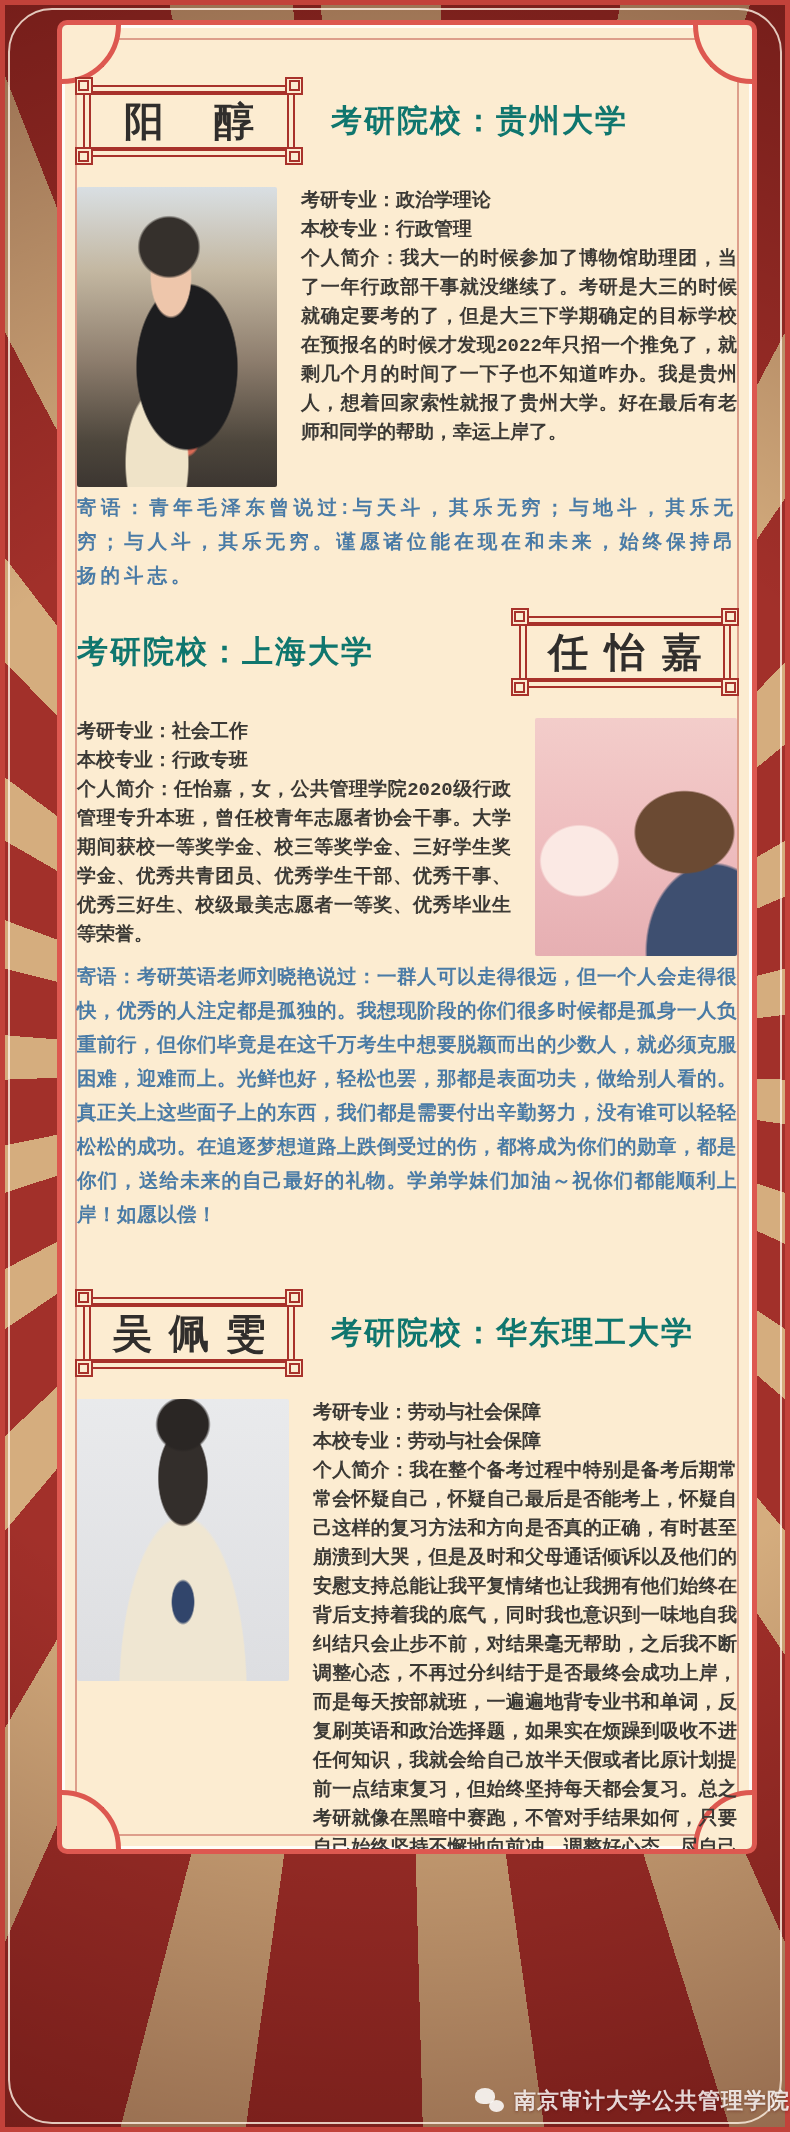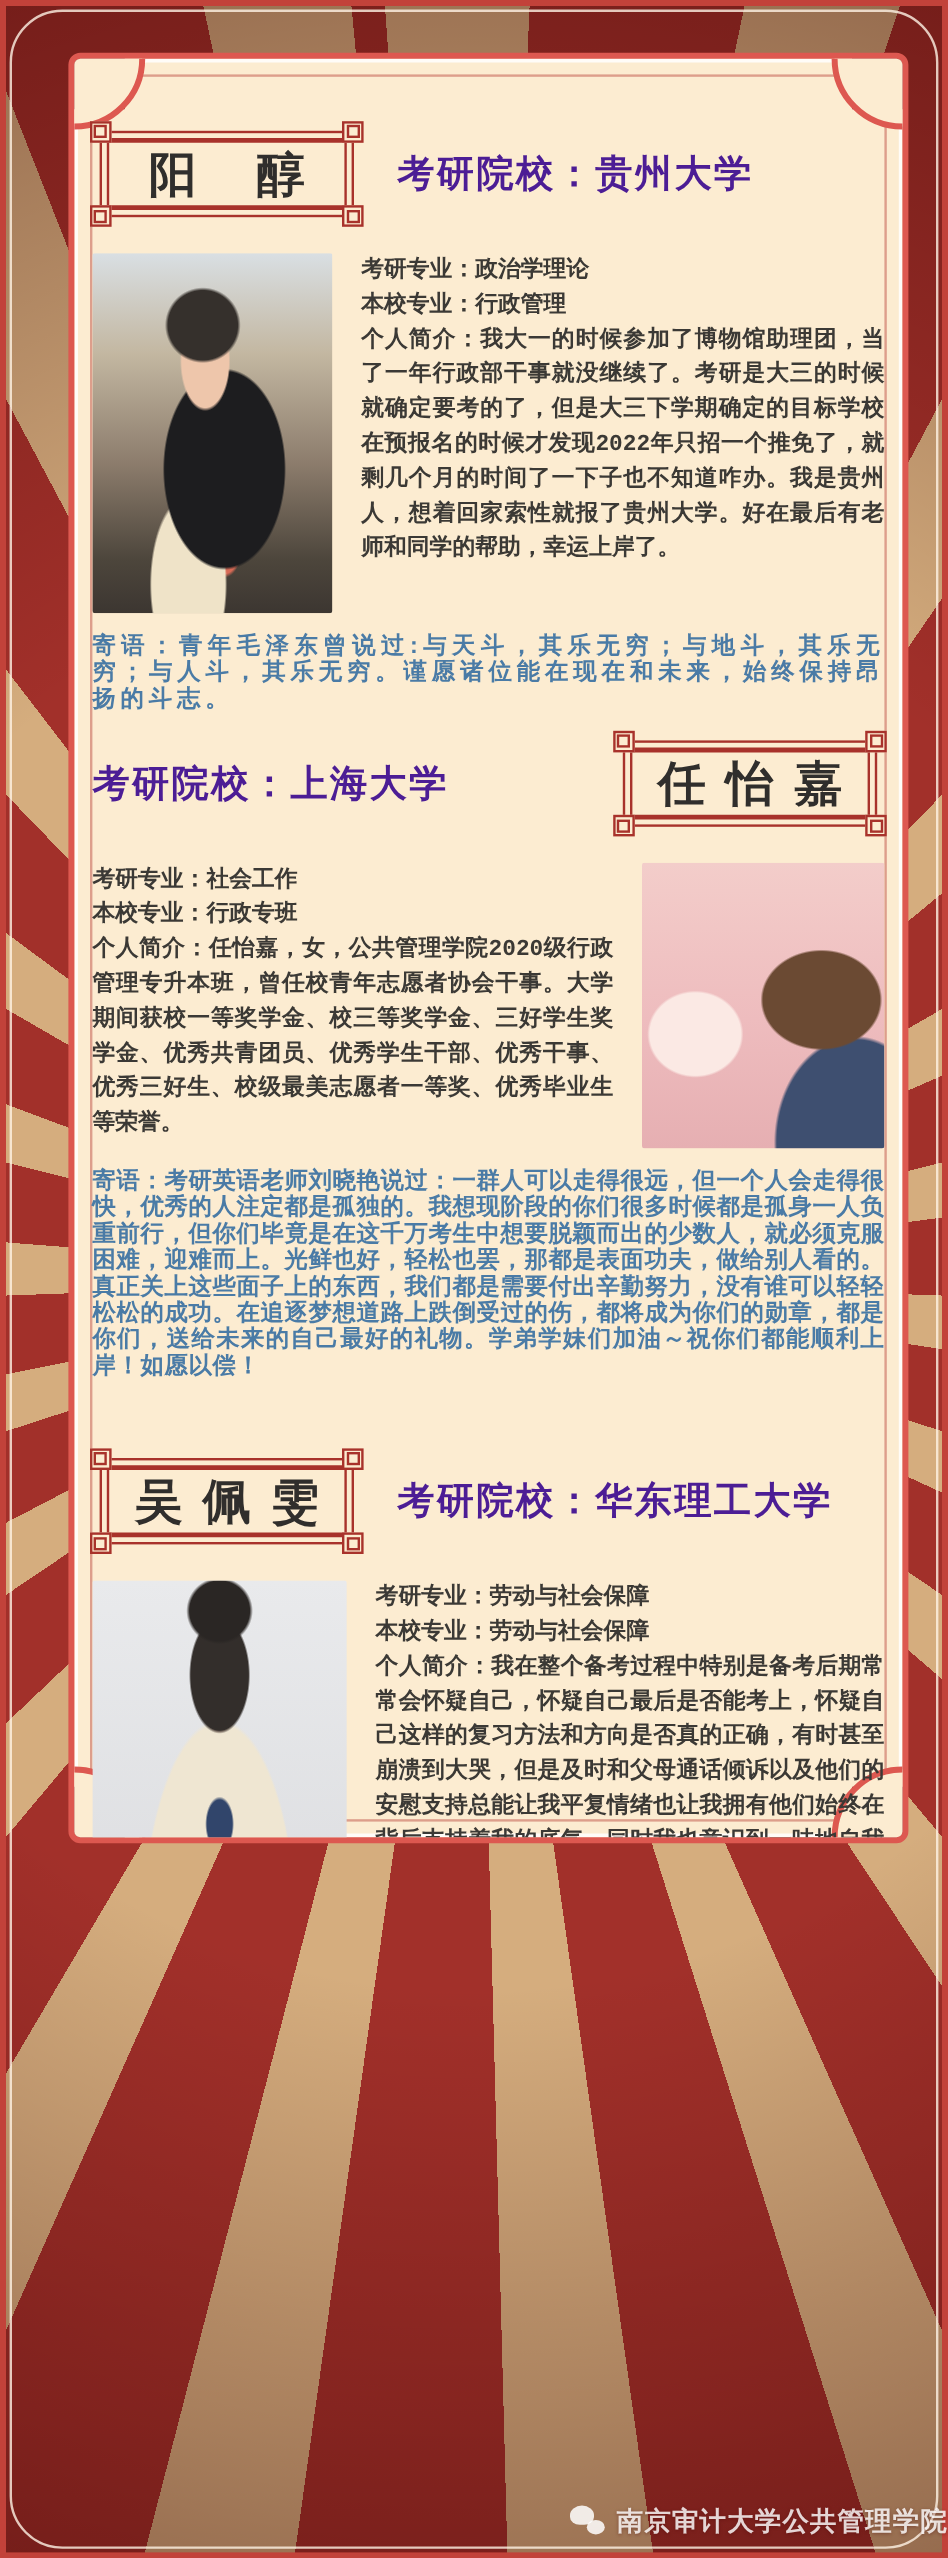--- a/index.html
+++ b/index.html
@@ -14,41 +14,41 @@
     background-color:#9e2c26;
     background-image:
       radial-gradient(circle at 50% 50%, rgba(0,0,0,0) 52%, rgba(45,0,0,0.38) 100%),
       repeating-conic-gradient(from -4deg at 50% 50%, #d5ad7e 0deg 6.5deg, #a2302a 6.5deg 16deg);
   }
   
   .outer-frame{position:absolute;inset:0;border:5px solid #c2423a;pointer-events:none;z-index:5;}
   .pinstripe{position:absolute;inset:3px;border:2px solid rgba(255,244,230,0.8);border-radius:44px;}
   
   .panel{
-    position:absolute;left:57px;top:44px;width:700px;height:1492px;box-sizing:border-box;
+    position:absolute;left:57px;top:20px;width:700px;height:1834px;box-sizing:border-box;
     background:#fcecd1;border:5px solid #dd5850;border-radius:10px;overflow:hidden;
     box-shadow:inset 0 0 0 3px rgba(255,255,255,0.85);
     z-index:2;
   }
   .inner-line{position:absolute;inset:13px;border:2px solid rgba(190,80,70,0.5);pointer-events:none;}
   .cblock{position:absolute;width:44px;height:44px;background:#8a1a23;}
   .cblock.tl{top:-2px;left:-2px}.cblock.tr{top:-2px;right:-2px}
   .cblock.bl{bottom:-2px;left:-2px}.cblock.br{bottom:-2px;right:-2px}
   .carc{position:absolute;width:108px;height:108px;border-radius:50%;background:#fcecd1;border:5px solid #dd5850;}
   .carc.tl{top:-59px;left:-59px}.carc.tr{top:-59px;right:-59px}
   .carc.bl{bottom:-59px;left:-59px}.carc.br{bottom:-59px;right:-59px}
   .content{position:relative;padding:52px 15px 20px 15px;}
   
   .profile{margin:0;}
   .profile.s2{margin-top:16px;}
   .profile.s3{margin-top:58px;}
   .head{display:flex;align-items:center;gap:30px;}
   .head .spacer{flex:1;}
   .title{
-    margin:0;font-size:31px;font-weight:bold;color:#4c1d95;letter-spacing:2px;white-space:nowrap;
+    margin:0;font-size:31px;font-weight:bold;color:#0f766e;letter-spacing:2px;white-space:nowrap;
   }
   
   .nframe{
     position:relative;width:212px;height:72px;box-sizing:border-box;flex:0 0 auto;
     border:2px solid #a8322b;display:flex;align-items:center;justify-content:center;
     margin:8px 6px;
   }
   .nframe::before{
     content:"";position:absolute;inset:4px;
     border-top:4px solid #a8322b;border-bottom:4px solid #a8322b;
@@ -92,21 +92,21 @@
     background:
       radial-gradient(circle at 50% 9%, #2a2624 0 9%, rgba(0,0,0,0) 10%),
       radial-gradient(ellipse at 50% 28%, #332e2b 0 16%, rgba(0,0,0,0) 17%),
       radial-gradient(ellipse at 50% 34%, #efcab2 0 11%, rgba(0,0,0,0) 12%),
       radial-gradient(ellipse at 50% 72%, #31456b 0 7%, rgba(0,0,0,0) 8%),
       radial-gradient(ellipse at 50% 105%, #efe6d2 0 42%, rgba(0,0,0,0) 43%),
       linear-gradient(180deg,#e9eaec 0%,#dddee1 100%);
   }
   
   .message{
-    margin:16px 0 0 0;font-size:19.5px;line-height:22px;font-weight:bold;
+    margin:3px 0 0 0;font-size:19.5px;line-height:34px;font-weight:bold;
     color:#4a7ba6;text-align:justify;letter-spacing:0.5px;
   }
   .msg-spaced{letter-spacing:4px;}
   
   .head.rev .title{order:0;}
   .head.rev .spacer{order:1;}
   .head.rev .nframe{order:2;}
   .body-row.rev .details{order:0;}
   .body-row.rev .photo{order:1;}
   

